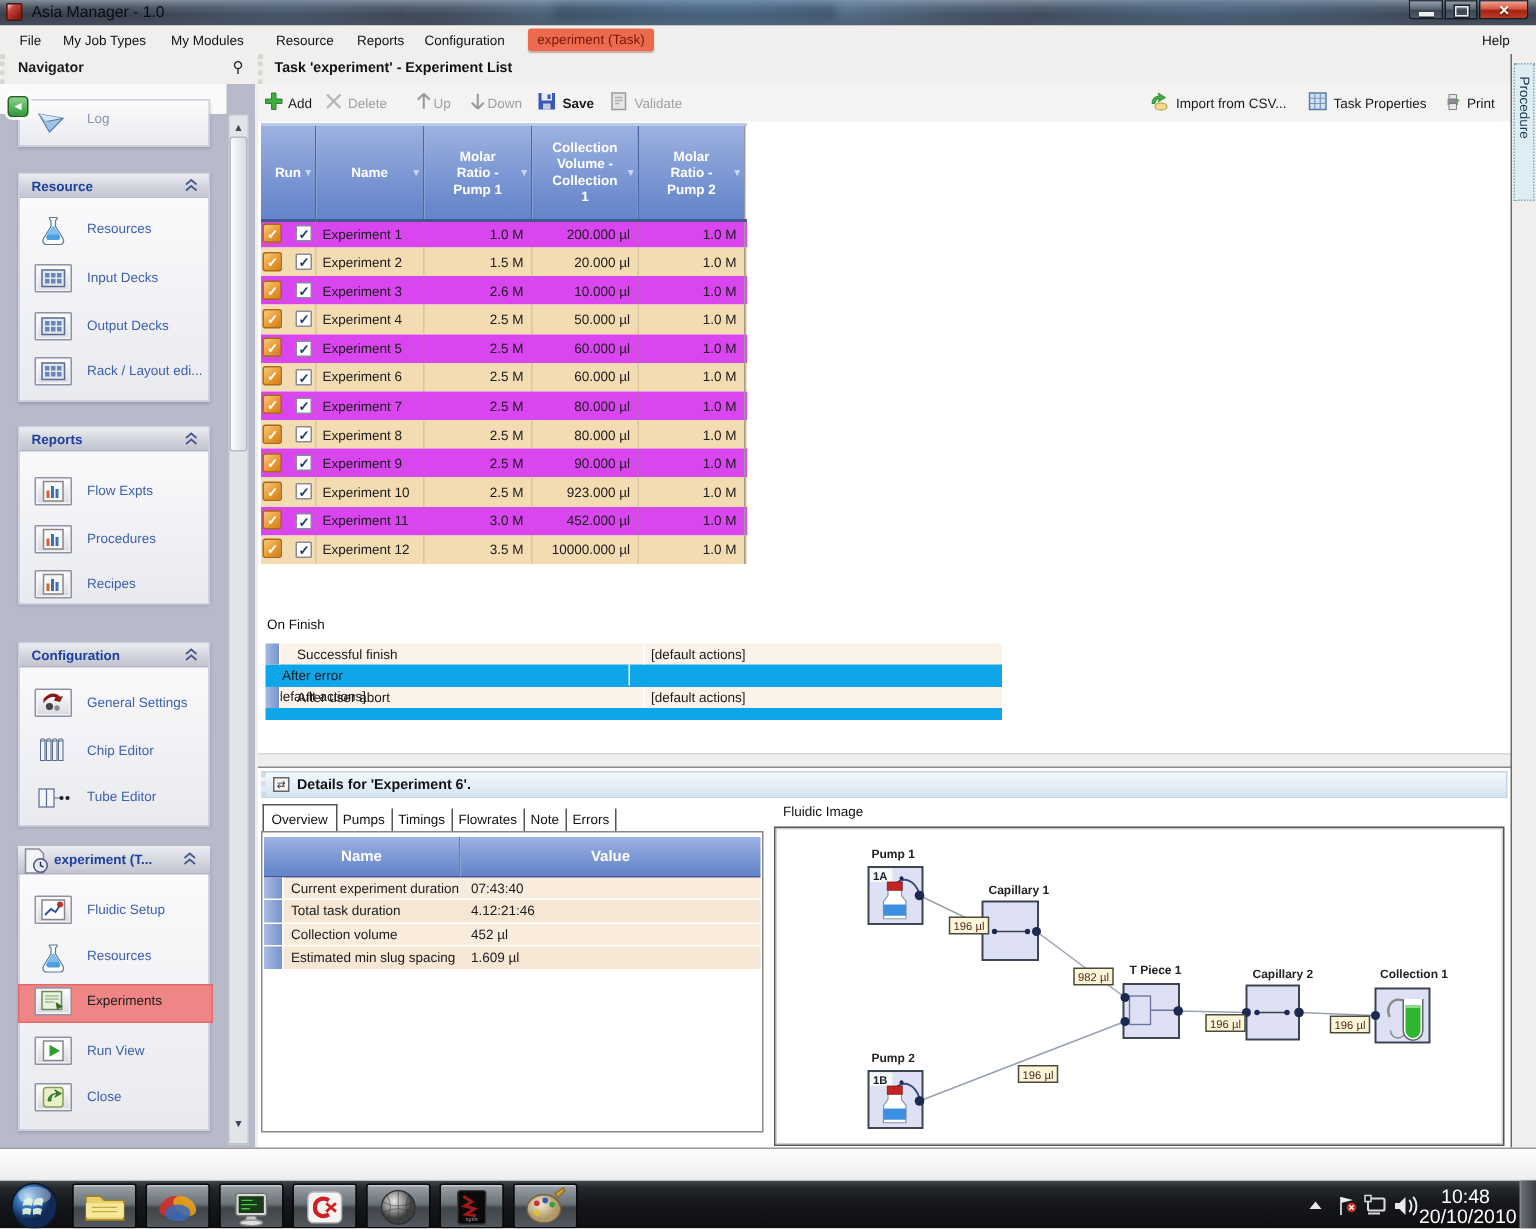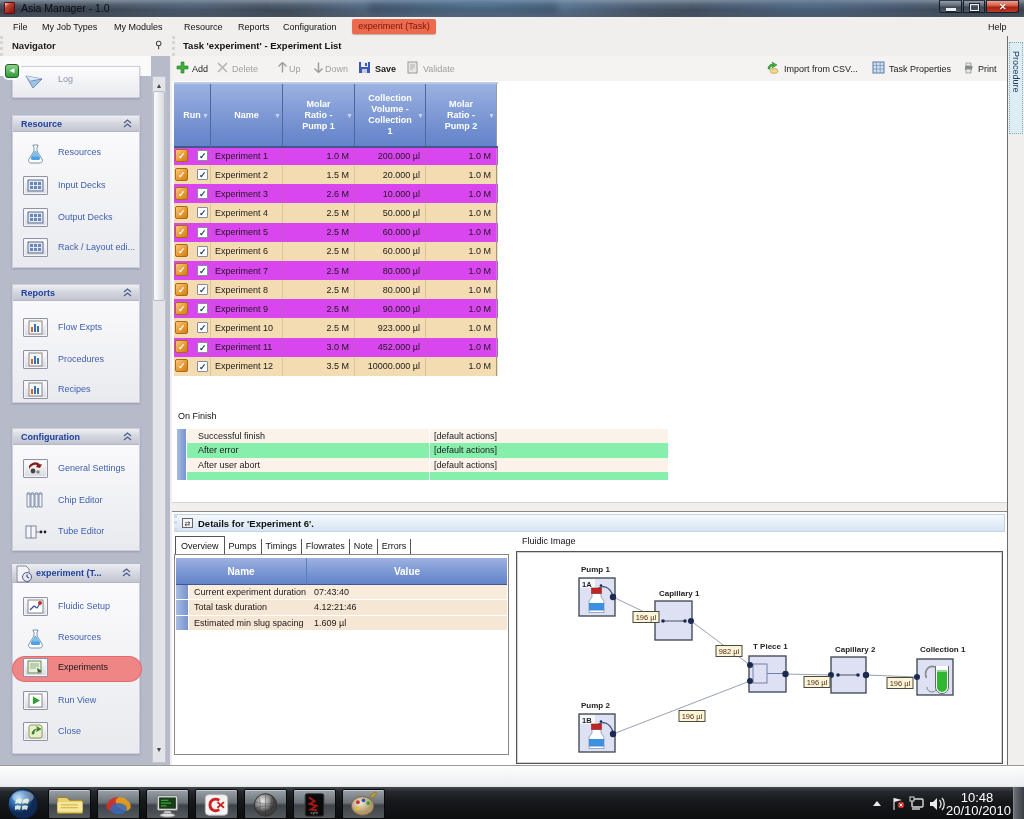--- a/index.html
+++ b/index.html
@@ -39,21 +39,21 @@
 #sb-up { position:absolute; left:1px; top:2px; width:10px; height:14px; color:#445; font-size:7px; text-align:center; line-height:14px; }
 #sb-dn { position:absolute; left:1px; top:666px; width:10px; height:14px; color:#445; font-size:7px; text-align:center; line-height:14px; }
 #sb-thumb { position:absolute; left:0px; top:14px; width:12px; height:210px; background:linear-gradient(90deg,#fdfdfe,#d8dae2); border:1px solid #b8bac4; border-radius:2px; }
 .section { position:absolute; left:12px; width:128px; background:linear-gradient(#fcfcfd,#e9eaef); border:1px solid #cdd0dc; box-shadow:0 1px 2px rgba(90,95,120,.35); }
 .sec-head { height:16px; background:linear-gradient(#eceef2 0%,#d4d6de 50%,#c2c4d0 100%); border-bottom:1px solid #b4b7c4; position:relative; }
 .sec-head .st { position:absolute; left:8px; top:3px; font-size:9px; font-weight:bold; color:#1e3f9e; }
 .sec-head .chev { position:absolute; left:110px; }
 .sitem { position:absolute; left:0; width:128px; height:24px; }
 .sitem .ic { position:absolute; left:10px; top:1px; width:25px; height:19px; background:linear-gradient(#ffffff,#d8d8e0); border:1px solid #8f93a5; border-radius:1px; box-shadow:inset 0 0 0 1px #f4f4f8; }
 .sitem .lb { position:absolute; left:45px; top:5px; font-size:9px; color:#3d5fae; white-space:nowrap; }
-.sitem.sel { background:#ef8585; box-shadow:0 0 0 1px #e26a6a;border-radius:12px; }
+.sitem.sel { background:#ef8585; box-shadow:0 0 0 1px #e26a6a; }
 .sitem.sel .lb { color:#1a1a1a; }
 
 
 #main { position:absolute; left:172px; top:36px; width:836px; height:729px; background:#fff; }
 #main-head { position:absolute; left:0; top:0; width:836px; height:20px; background:#f0efee; border-left:3px dotted #d8d6d2; }
 #main-head .t { position:absolute; left:8px; top:4px; font-size:9.5px; font-weight:bold; color:#111; }
 #main-rborder { position:absolute; left:835px; top:0; width:1px; height:729px; background:#6c6c6c; }
 #toolbar { position:absolute; left:0; top:20px; width:836px; height:25px; background:#f4f3f1; font-size:9px; color:#333; }
 .tbi { position:absolute; top:8px; white-space:nowrap; }
 .tbi.dis { color:#a0a0a0; }
@@ -82,21 +82,21 @@
 
 #onfinish-label { position:absolute; left:6px; top:375px; font-size:9px; color:#111; }
 #fin-table { position:absolute; left:5px; top:393px; width:491px; font-size:9px; }
 #fin-head { display:flex; height:15px; }
 .fh { background:linear-gradient(#93acdc,#7090cc); border-right:1px solid #ffffff; color:#fff; font-weight:bold; text-align:center; line-height:15px; }
 .frow { display:flex; height:14.3px; }
 .frow .sel { width:10px; background:linear-gradient(90deg,#a8bce4,#7694ce); border-right:1px solid #fff; }
 .frow .c1 { width:243px; padding-left:11px; border-right:1px solid #fff; line-height:14px; color:#1a1a1a; }
 .frow .c2 { width:237px; padding-left:4px; line-height:14px; color:#1a1a1a; }
 .frow.a { background:#fbf2e9; }
-.frow.b { background:#86efac; }
+.frow.b { background:#0ea5e9;flex-direction:column; }
 
 
 #splitter { position:absolute; left:0px; top:466px; width:836px; height:10px; background:#f0efee; border-top:1px solid #d8d6d2; border-bottom:1px solid #8a8a8a; }
 #det-bar { position:absolute; left:2px; top:478px; width:831px; height:18px; background:linear-gradient(#f4f9fd,#d5e4f2); border:1px solid #c2d4e6; border-left:3px dotted #cfdce8; }
 #det-bar .ic { position:absolute; left:5px; top:3px; width:11px; height:10px; border:1px solid #666; background:#f4f4f4; font-size:7px; text-align:center; line-height:9px; color:#333; }
 #det-bar .t { position:absolute; left:21px; top:3px; font-size:9.5px; font-weight:bold; color:#111; }
 #tabs { position:absolute; left:3px; top:500px; height:18px; font-size:9px; }
 .tab { float:left; height:15px; margin-top:3px; padding:2px 4px 0 4px; border-right:1px solid #555; color:#111; }
 .tab.on { height:18px; margin-top:0; border:1px solid #555; border-bottom:none; background:#fff; padding:4px 5px 0 5px; }
 #dpanel { position:absolute; left:2px; top:518px; width:335px; height:201px; border:1px solid #888; background:#fff; }
@@ -587,20 +587,25 @@
         </div>
         <div class="drow a">
             <div class="sel"></div>
             <div class="n">Current experiment duration</div>
             <div class="v">07:43:40</div>
           </div>
         <div class="drow b">
             <div class="sel"></div>
             <div class="n">Total task duration</div>
             <div class="v">4.12:21:46</div>
+          </div>
+        <div class="drow a">
+            <div class="sel"></div>
+            <div class="n">Collection volume</div>
+            <div class="v">452 µl</div>
           </div>
         <div class="drow b">
             <div class="sel"></div>
             <div class="n">Estimated min slug spacing</div>
             <div class="v">1.609 µl</div>
           </div>
       </div>
     </div>
 
     <div id="fl-label">Fluidic Image</div>

